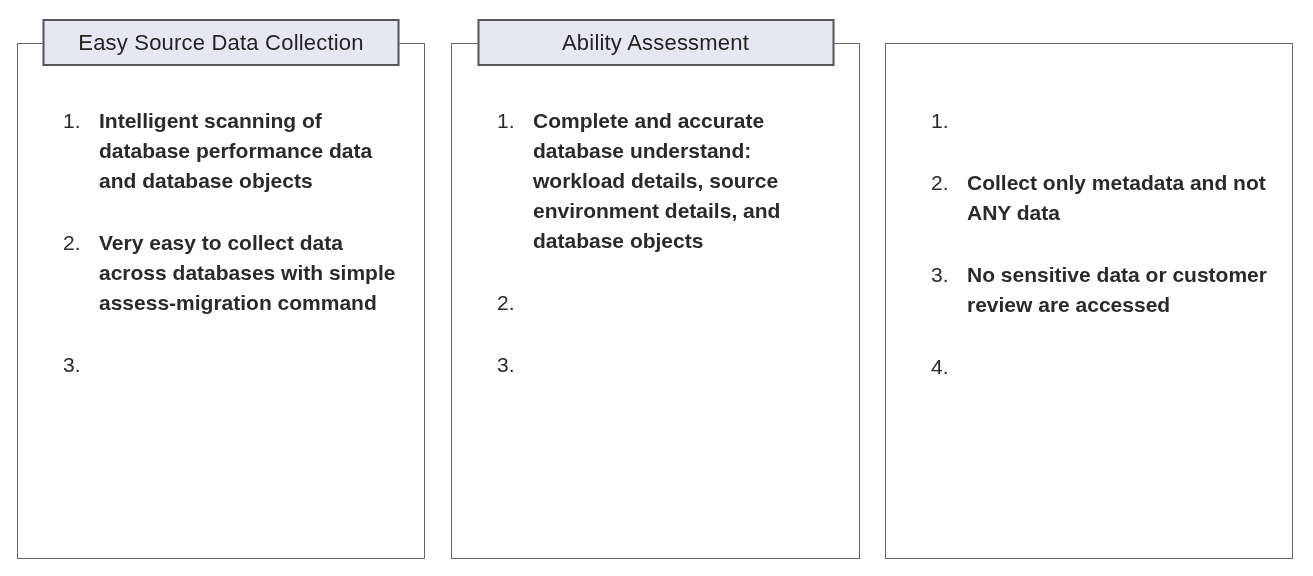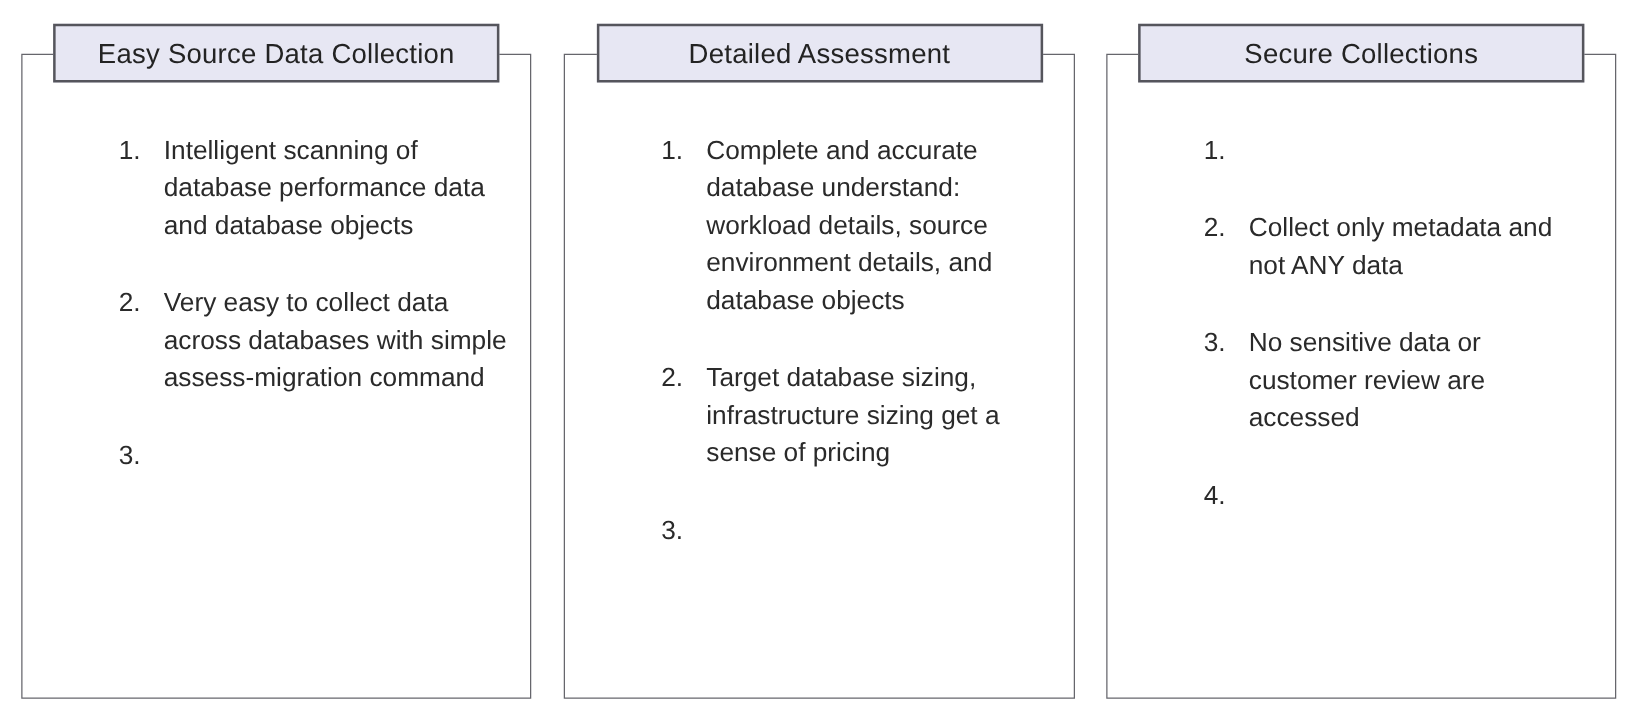--- a/index.html
+++ b/index.html
@@ -18,21 +18,20 @@
     height: 576px;
     background: #ffffff;
   }
   .panel {
     position: absolute;
     top: 43px;
     height: 516px;
     border: 1.5px solid #66666c;
     background: #ffffff;
     box-sizing: border-box;
-    padding-left: 32px;
   }
   .panel.p1 { left: 17px;  width: 408px; }
   .panel.p2 { left: 451px; width: 409px; }
   .panel.p3 { left: 885px; width: 408px; }
 
   .title-box {
     position: absolute;
     top: -25px;
     left: 50%;
     transform: translateX(-50%);
@@ -61,20 +60,21 @@
     font-size: 21px;
     line-height: 30px;
     margin-bottom: 32px;
     color: #2a2a2a;
   }
   ol.items .num {
     text-align: left;
   }
   ol.items .itext {
     text-align: left;
+    font-weight: bold;
   }
 </style>
 </head>
 <body>
 
 <div class="canvas">
 
   <div class="panel p1">
     <div class="title-box">
       <span>Easy Source Data Collection</span>
@@ -89,41 +89,37 @@
           <span class="itext">Very easy to collect data across databases with simple assess-migration command</span>
         </li>
         <li>
           <span class="num">3.</span>
         </li>
       </ol>
   </div>
 
   <div class="panel p2">
     <div class="title-box">
-      <span>Detailed Assessment</span>
+      <span>Ability Assessment</span>
     </div>
     <ol class="items">
         <li>
           <span class="num">1.</span>
           <span class="itext">Complete and accurate database understand: workload details, source environment details, and database objects</span>
         </li>
         <li>
           <span class="num">2.</span>
-          <span class="itext">Target database sizing, infrastructure sizing get a sense of pricing</span>
         </li>
         <li>
           <span class="num">3.</span>
         </li>
       </ol>
   </div>
 
   <div class="panel p3">
-    <div class="title-box">
-      <span>Secure Collections</span>
-    </div>
     <ol class="items">
         <li>
           <span class="num">1.</span>
         </li>
         <li>
           <span class="num">2.</span>
           <span class="itext">Collect only metadata and not ANY data</span>
         </li>
         <li>
           <span class="num">3.</span>

